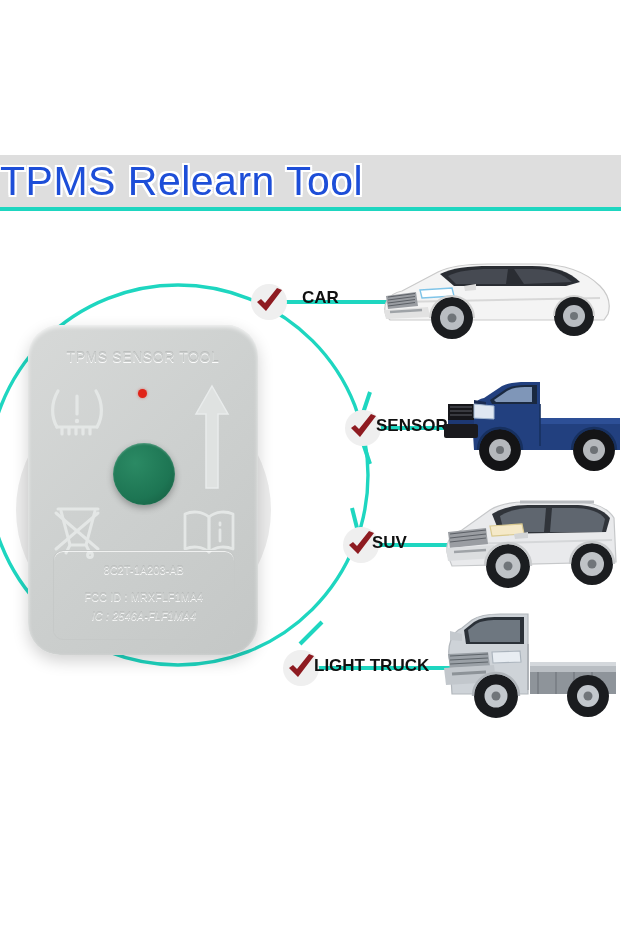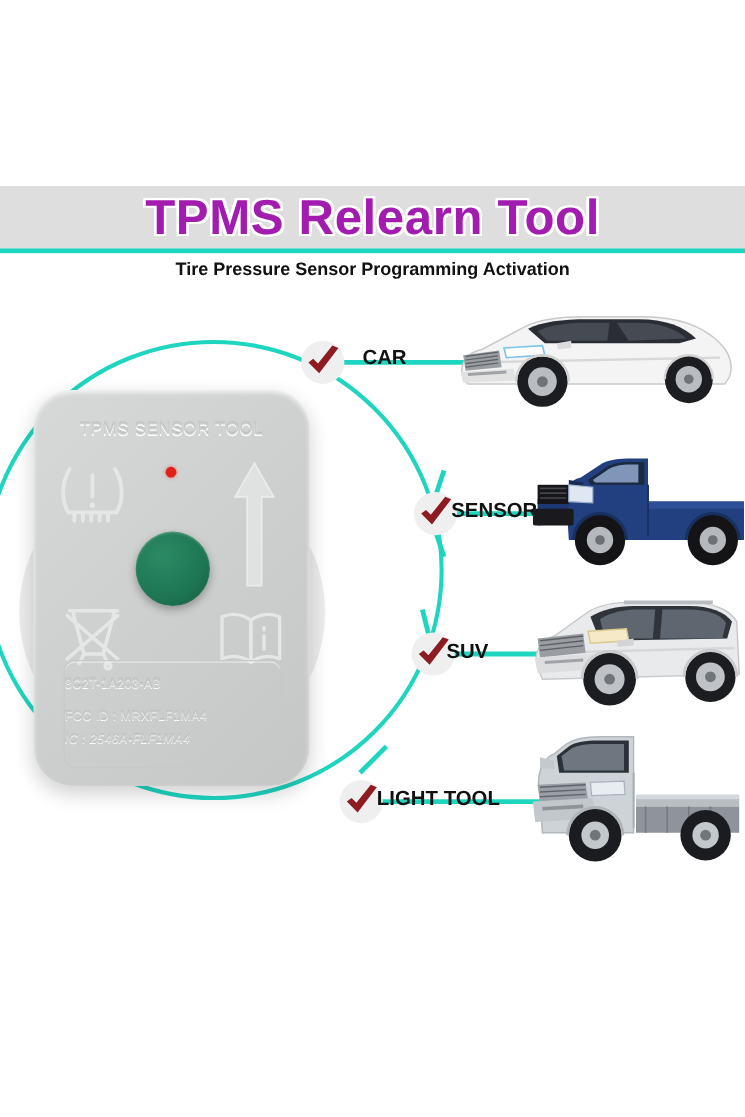--- a/index.html
+++ b/index.html
@@ -25,24 +25,24 @@
     top: 155px;
     width: 621px;
     height: 52px;
     background: #dedede;
   }
   .title-text {
     position: absolute;
     left: 0;
     top: 158px;
     width: 621px;
-    text-align: center;
+    text-align: left;
     font-size: 41px;
-    font-weight: bold;
-    color: #a21caf;
+    font-weight: normal;
+    color: #1d4ed8;
     letter-spacing: 0.5px;
     text-shadow:
       -2px -2px 0 #ffffff,  2px -2px 0 #ffffff,
       -2px  2px 0 #ffffff,  2px  2px 0 #ffffff,
       -2px  0   0 #ffffff,  2px  0   0 #ffffff,
        0   -2px 0 #ffffff,  0    2px 0 #ffffff;
     white-space: nowrap;
   }
   .title-rule {
     position: absolute;
@@ -151,20 +151,21 @@
     width: 180px;
     height: 88px;
     border-radius: 10px;
     border: 1px solid #c6c9c8;
     box-shadow: inset 0 1px 0 rgba(255,255,255,0.7);
   }
   .plate-line {
     position: absolute;
     left: 0;
     width: 180px;
+    text-align: center;
     font-size: 10.5px;
     letter-spacing: 0.3px;
     color: #c8cbca;
     text-shadow: 0 1px 0 rgba(255,255,255,0.9), 0 -1px 0 rgba(0,0,0,0.08);
   }
   .plate-line-1 { top: 13px; }
   .plate-line-2 { top: 40px; }
   .plate-line-3 { top: 59px; font-style: italic; }
 
   
@@ -186,21 +187,20 @@
   .vehicle svg { display: block; }
 </style>
 </head>
 <body>
 
 <div id="page">
 
   <div class="title-band"></div>
   <div class="title-text">TPMS Relearn Tool</div>
   <div class="title-rule"></div>
-  <div class="subtitle-text">Tire Pressure Sensor Programming Activation</div>
 
   <div class="stage">
 
     <svg class="stage-svg" width="621" height="520" viewBox="0 0 621 520">
 
       <circle cx="178" cy="235" r="190" fill="none" stroke="#1ed6c0" stroke-width="3.4"></circle>
 
       <line x1="268" y1="62" x2="392" y2="62" stroke="#1ed6c0" stroke-width="4"></line>
 
       <line x1="362" y1="188" x2="470" y2="188" stroke="#1ed6c0" stroke-width="4"></line>
@@ -405,21 +405,21 @@
         <path d="M80 42 L94 40 L94 46 L81 47 Z" fill="#d2d4d6"></path>
       </svg>
     </div>
 
     <div class="check-badge" style="left:282px; top:409px;">
       <svg width="38" height="38" viewBox="0 0 38 38">
         <circle cx="19" cy="19" r="18" fill="#efefef"></circle>
         <path d="M7 19 L16 28 L32 7 L27 5 L15 20 L11 16 Z" fill="#8e1b21"></path>
       </svg>
     </div>
-    <div class="cat-label" style="left:314px; top:416px;">LIGHT TOOL</div>
+    <div class="cat-label" style="left:314px; top:416px;">LIGHT TRUCK</div>
     <div class="vehicle" style="left:438px; top:370px;">
       <svg width="180" height="118" viewBox="0 0 180 118">
 
         <path d="M92 54 L178 54 L178 62 L92 62 Z" fill="#b9bec3"></path>
         <path d="M92 62 L178 62 L178 84 L92 84 Z" fill="#8e949a"></path>
         <path d="M100 62 L100 84 M118 62 L118 84 M136 62 L136 84 M154 62 L154 84" stroke="#757b81" stroke-width="1.4"></path>
 
         <path d="M92 52 L178 52 L178 56 L92 56 Z" fill="#d4d8dc"></path>
 
         <path d="M12 52 C8 36, 14 22, 24 18 L34 10 C40 6, 50 4, 62 4 L90 4

